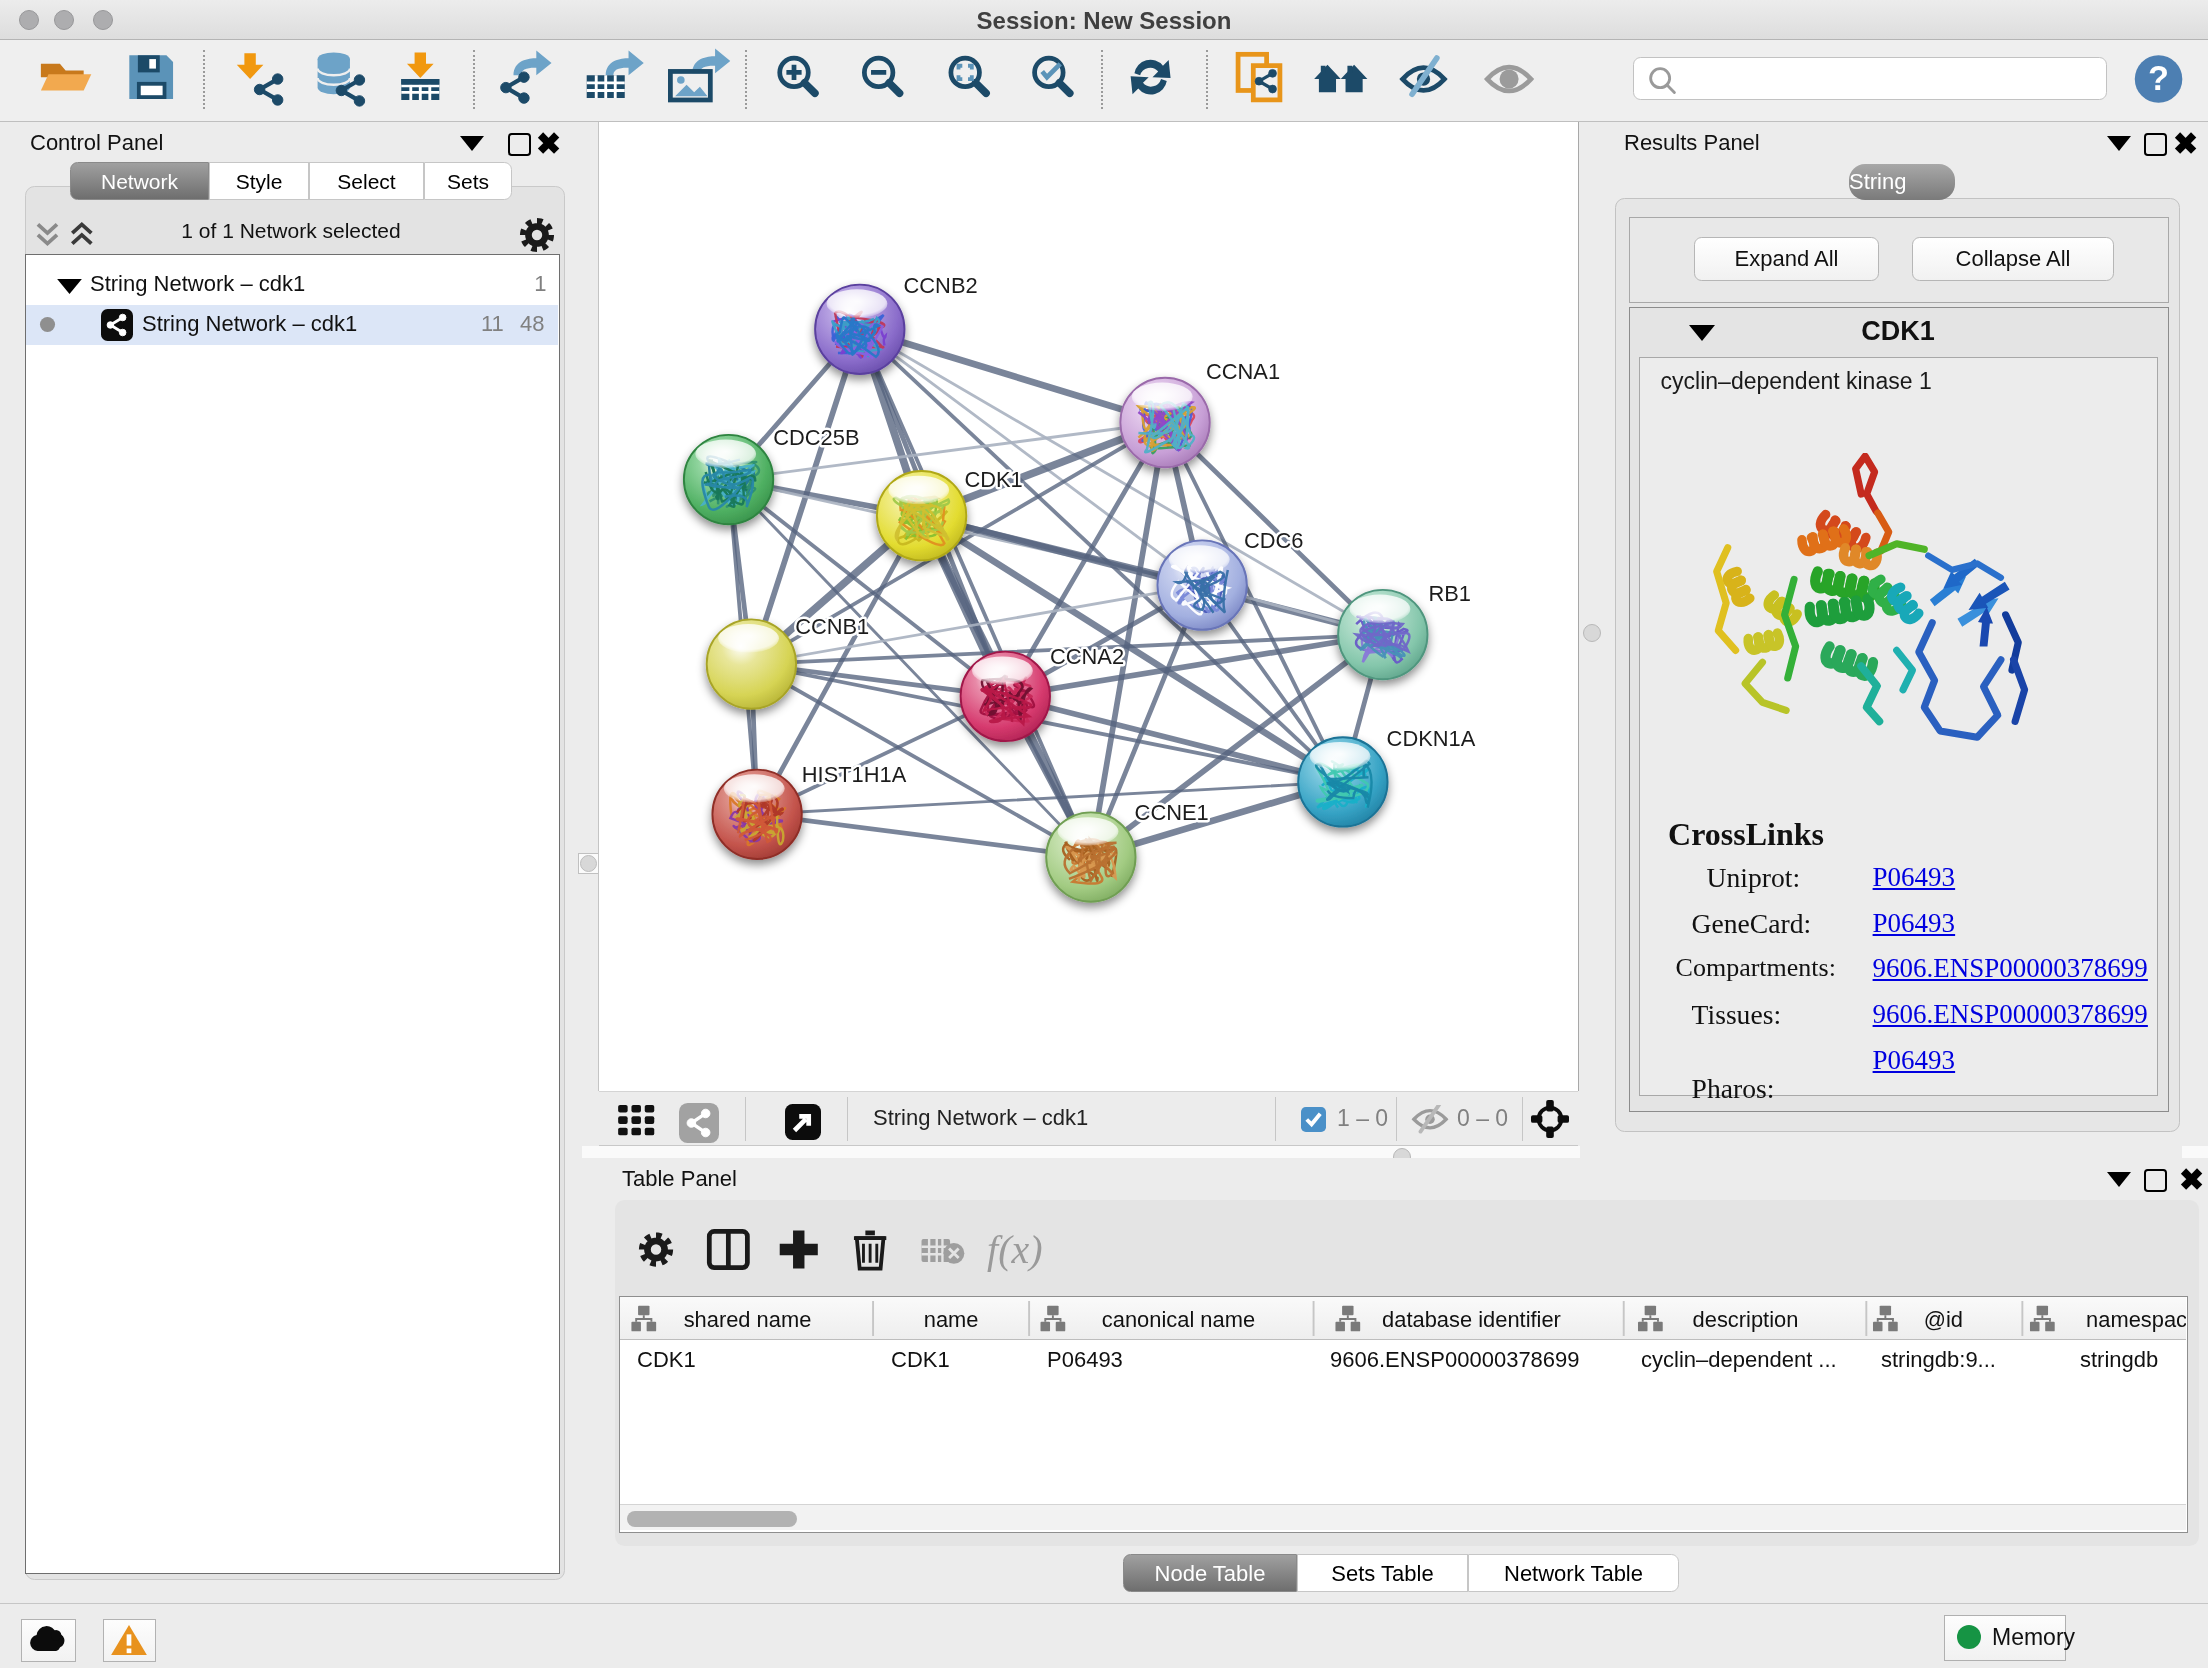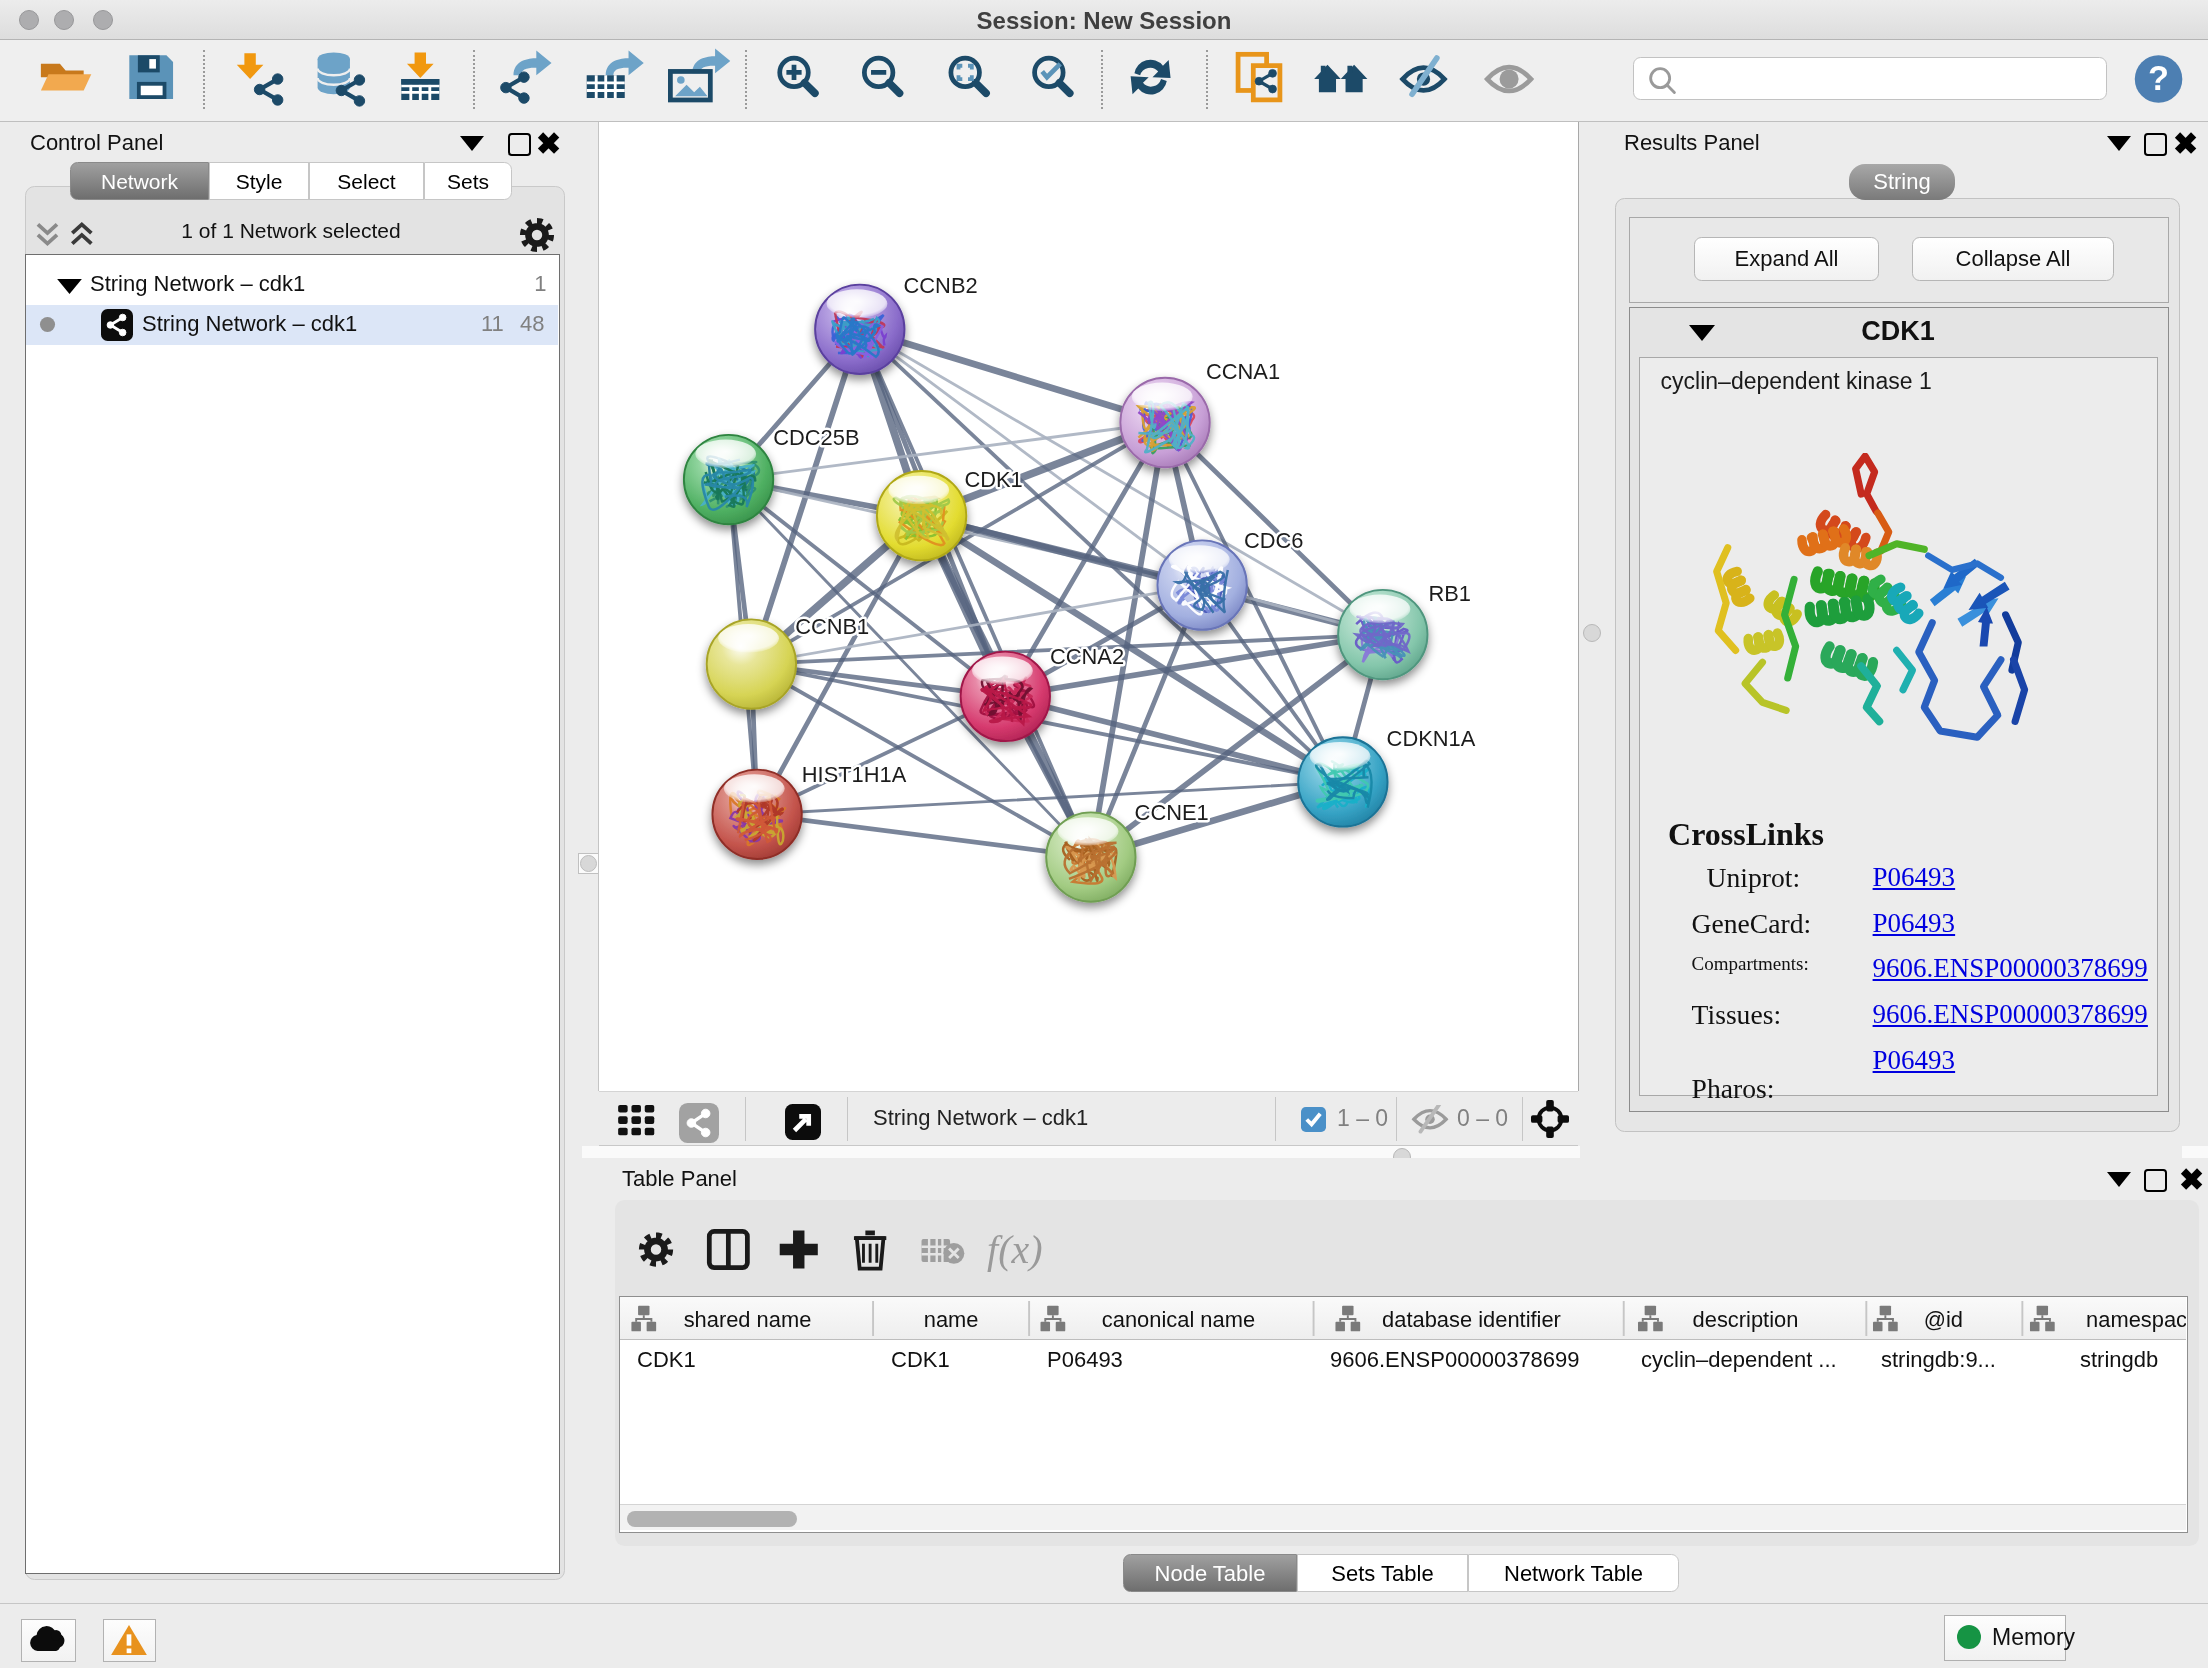--- a/index.html
+++ b/index.html
@@ -691,21 +691,21 @@
 </div>
 
 <div id="resultspanel" class="abs" style="left:1580px;top:122px;width:602px;height:1037px;background:#ececec;">
   <div class="abs phdr" style="left:44px;top:7.6px;">Results Panel</div>
   <div class="abs parrow" style="left:527px;top:14.3px;"></div>
   <div class="abs pmax" style="left:564px;top:11.4px;"></div>
   <div class="abs px" style="left:593px;top:9.5px;">✖</div>
 
   <div class="abs" style="left:35px;top:76px;width:565px;height:934px;background:#e6e6e6;border:1px solid #c2c2c2;border-radius:9.5px;box-sizing:border-box;"></div>
 
-  <div class="abs" style="left:269px;top:42px;width:106px;height:36px;line-height:36px;background:linear-gradient(#a8a8a8,#7a7a7a);color:#fff;font-size:22px;text-align:center;border-radius:16px;">String</div>
+  <div class="abs" style="left:269px;top:42px;width:106px;height:36px;line-height:36px;background:linear-gradient(#a8a8a8,#7a7a7a);color:#fff;font-size:22px;text-align:left;border-radius:16px;">String</div>
 
   <div class="abs" style="left:49px;top:95px;width:540px;height:86px;border:1px solid #a8a8a8;background:#e8e8e8;box-sizing:border-box;">
     <div class="abs" style="left:64px;top:19px;width:185px;height:44px;line-height:42px;background:linear-gradient(#ffffff,#f1f1f1);border:1px solid #b6b6b6;border-radius:7.6px;box-sizing:border-box;text-align:center;font-size:22px;color:#111;">Expand All</div>
     <div class="abs" style="left:282px;top:19px;width:202px;height:44px;line-height:42px;background:linear-gradient(#ffffff,#f1f1f1);border:1px solid #b6b6b6;border-radius:7.6px;box-sizing:border-box;text-align:center;font-size:22px;color:#111;">Collapse All</div>
   </div>
 
   <div class="abs" style="left:49px;top:185px;width:540px;height:805px;border:1.9px solid #8c8c8c;background:#e4e4e4;box-sizing:border-box;">
     <div class="abs parrow" style="left:59px;top:17px;border-left-width:13.3px;border-right-width:13.3px;border-top-width:16px;"></div>
     <div class="abs" style="left:0;top:7.6px;width:536px;text-align:center;font-size:27px;font-weight:bold;color:#111;">CDK1</div>
     <div class="abs" style="left:8.6px;top:49px;width:519px;height:739px;background:#ececec;border:1px solid #a8a8a8;box-sizing:border-box;">
@@ -767,21 +767,21 @@
           <path d="M295 215 L278 252 L298 288 L285 322 L305 352 L352 360 L378 332 L360 296 L382 262" fill="none" stroke="#2a60c0" stroke-width="9" stroke-linejoin="round" stroke-linecap="round"></path>
           <path d="M365 245 L368 216 L372 216 L364 195 L353 214 L358 215 L355 245 Z" fill="#1a48b0"></path>
           <path d="M388 205 L404 240 L396 275" fill="none" stroke="#123c9c" stroke-width="9" stroke-linejoin="round" stroke-linecap="round"></path>
           <path d="M398 262 L412 300 L400 340" fill="none" stroke="#1a44a8" stroke-width="9" stroke-linejoin="round" stroke-linecap="round"></path>
         </svg>
       <div class="abs" style="left:28.5px;top:458px;font-family:'Liberation Serif',serif;font-size:32px;font-weight:bold;color:#111;">CrossLinks</div>
       <div class="abs" style="left:52px;top:504px;font-family:'Liberation Serif',serif;font-size:27.6px;color:#111;margin-left:15px;">Uniprot:</div>
       <div class="abs" style="left:233px;top:504px;font-family:'Liberation Serif',serif;font-size:27px;"><a class="link">P06493</a></div>
       <div class="abs" style="left:52px;top:550px;font-family:'Liberation Serif',serif;font-size:27.6px;color:#111;">GeneCard:</div>
       <div class="abs" style="left:233px;top:550px;font-family:'Liberation Serif',serif;font-size:27px;"><a class="link">P06493</a></div>
-      <div class="abs" style="left:52px;top:595px;font-family:'Liberation Serif',serif;font-size:19px;color:#111;">Compartments:</div>
+      <div class="abs" style="left:36px;top:595px;font-family:'Liberation Serif',serif;font-size:26px;color:#111;">Compartments:</div>
       <div class="abs" style="left:233px;top:595px;font-family:'Liberation Serif',serif;font-size:27px;"><a class="link">9606.ENSP00000378699</a></div>
       <div class="abs" style="left:52px;top:641px;font-family:'Liberation Serif',serif;font-size:27.6px;color:#111;">Tissues:</div>
       <div class="abs" style="left:233px;top:641px;font-family:'Liberation Serif',serif;font-size:27px;"><a class="link">9606.ENSP00000378699</a></div>
       <div class="abs" style="left:52px;top:687px;font-family:'Liberation Serif',serif;font-size:27.6px;color:#111;margin-top:28px;">Pharos:</div>
       <div class="abs" style="left:233px;top:687px;font-family:'Liberation Serif',serif;font-size:27px;"><a class="link">P06493</a></div>
     </div>
   </div>
   <div class="abs" style="left:2.9px;top:502px;width:16px;height:16px;border-radius:50%;background:#d8d8d8;border:1px solid #b8b8b8;"></div>
 </div>
 

